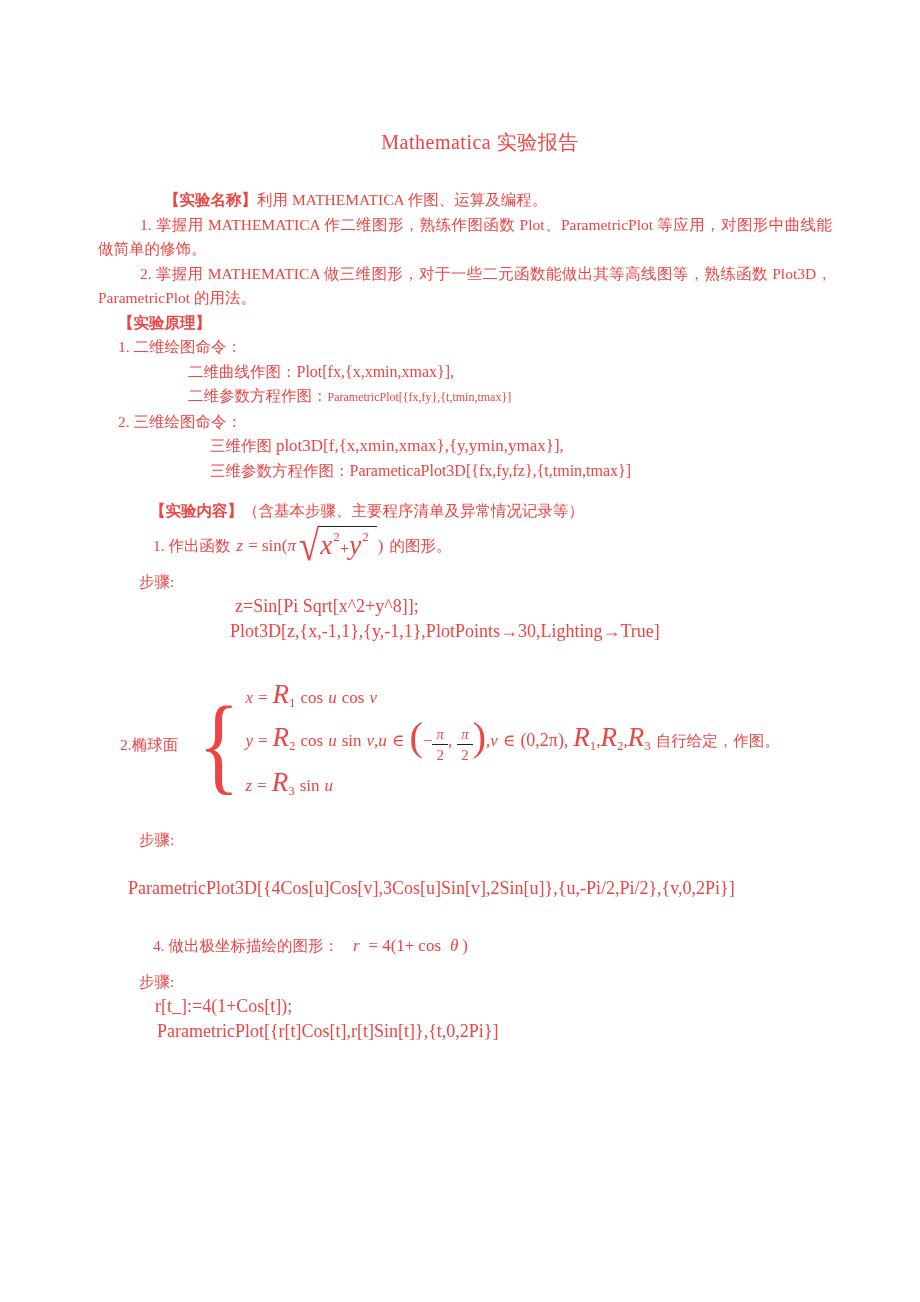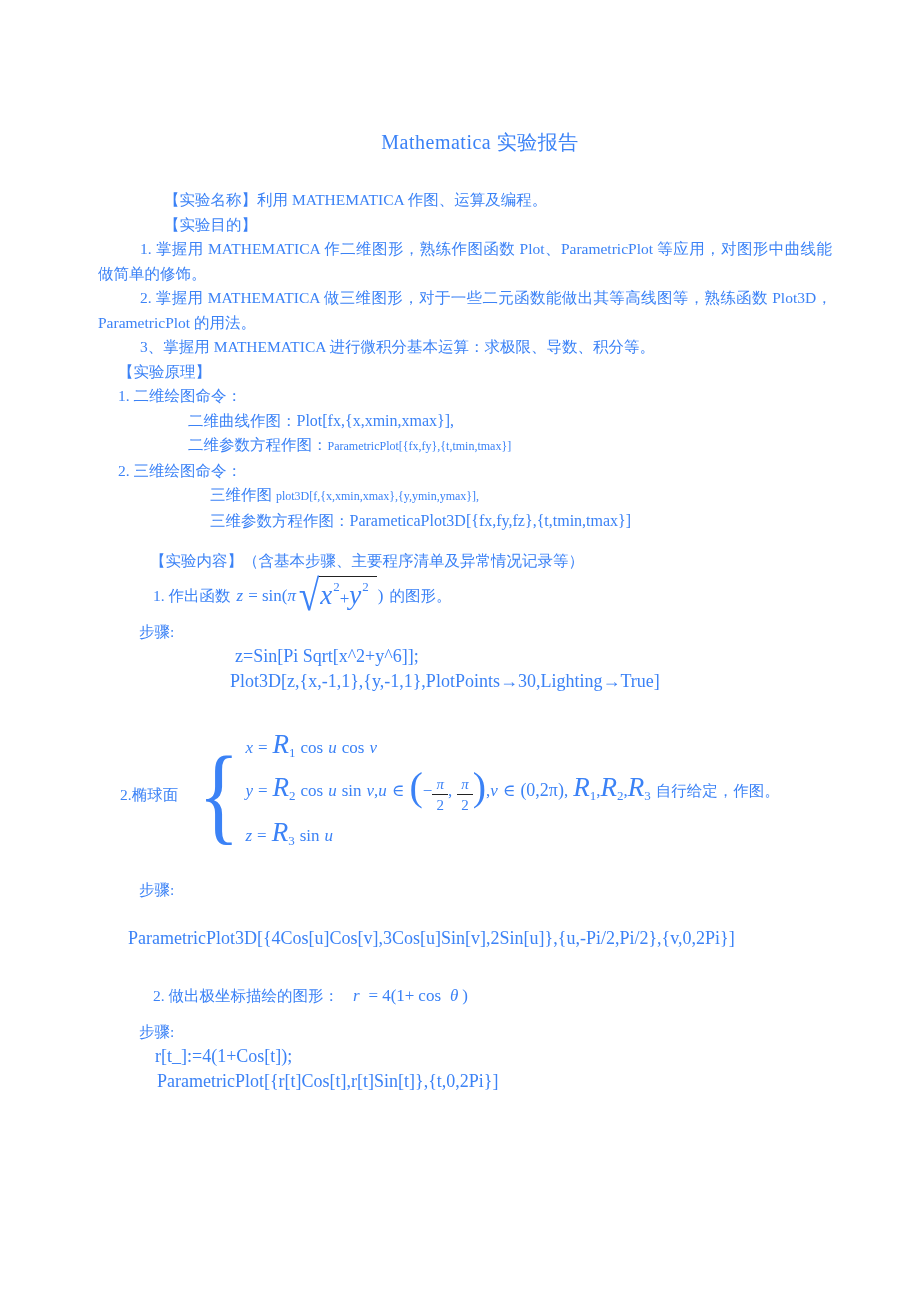--- a/index.html
+++ b/index.html
@@ -1,35 +1,35 @@
 <!DOCTYPE html>
 <html><head>
 <meta charset="utf-8">
 <style>
   html,body{margin:0;padding:0;background:#ffffff;}
   .page{
     width:920px;height:1183px;background:#ffffff;position:relative;overflow:hidden;
     font-family:"Liberation Serif","DejaVu Serif",serif;
-    font-size:15.5px;line-height:24.5px;color:#3b82f6;
+    font-size:15.5px;line-height:24.5px;color:#ef4444;
   }
   .content{padding:130px 88px 0 98px;}
   .title{
     font-size:20px;line-height:24px;font-weight:normal;text-align:center;
     margin:0 0 34px 30px;letter-spacing:.5px;
   }
   p{margin:0;}
   .p-name{margin-left:66px;}
   .p-label-only{margin-left:66px;}
-  .bold{font-weight:normal;text-align:right;}
+  .bold{font-weight:bold;text-align:right;}
   .p-item{text-indent:42px;text-align:justify;}
   .p-principle{margin-left:20px;}
   .sub2d{margin-left:90px;}
   .sub3d{margin-left:112px;}
   .p-content-label{margin-left:52px;margin-top:16px;}
-  .code-lg{font-size:12px;}
+  .code-lg{font-size:17px;}
   .code-md{font-size:16px;}
   .code-sm{font-size:12px;}
   .code-line{font-size:18px;line-height:24.5px;}
   .ml-steps{margin-left:41px;}
   .ml-code1{margin-left:137px;}
   .ml-code2{margin-left:132px;}
   .mit{font-style:italic;}
   .mfn{font-style:normal;}
   
   .t1line{height:46px;display:flex;align-items:center;margin-left:55px;white-space:nowrap;}
@@ -68,25 +68,23 @@
 </head>
 <body>
 
 <div class="page">
   <div class="content">
 
     <h1 class="title">Mathematica 实验报告</h1>
 
     <p class="p-name"><span class="bold">【实验名称】</span><span>利用 MATHEMATICA 作图、运算及编程。</span></p>
 
-    <p class="p-label-only"><span class="bold">【实验目的】</span></p>
 
     <p class="p-item">1. 掌握用 MATHEMATICA 作二维图形，熟练作图函数 Plot、ParametricPlot 等应用，对图形中曲线能做简单的修饰。</p>
     <p class="p-item">2. 掌握用 MATHEMATICA 做三维图形，对于一些二元函数能做出其等高线图等，熟练函数 Plot3D，ParametricPlot 的用法。</p>
-    <p class="p-item">3、掌握用 MATHEMATICA 进行微积分基本运算：求极限、导数、积分等。</p>
 
     <p class="p-principle"><span class="bold">【实验原理】</span></p>
 
     <p class="p-principle">1. 二维绘图命令：</p>
     <div class="sub2d"><span>二维曲线作图：</span><span class="code-md">Plot[fx,{x,xmin,xmax}],</span></div>
     <div class="sub2d"><span>二维参数方程作图：</span><span class="code-sm">ParametricPlot[{fx,fy},{t,tmin,tmax}]</span></div>
 
     <p class="p-principle">2. 三维绘图命令：</p>
     <div class="sub3d"><span>三维作图 </span><span class="code-lg">plot3D[f,{x,xmin,xmax},{y,ymin,ymax}],</span></div>
     <div class="sub3d"><span>三维参数方程作图：</span><span class="code-md">ParameticaPlot3D[{fx,fy,fz},{t,tmin,tmax}]</span></div>
@@ -103,21 +101,21 @@
       <span class="sqrt">
           <span class="sqrt-sign">√</span>
           <span class="sqrt-body"><span class="bigvar">x</span><sup class="msup">2</sup><span class="f17">+</span><span class="bigvar">y</span><sup class="msup">2</sup></span>
         </span>
       <span class="f17">)</span>
         <span class="gap"></span>
       <span>的图形。</span>
     </div>
 
     <p class="ml-steps">步骤:</p>
-    <div class="code-line ml-code1">z=Sin[Pi Sqrt[x^2+y^6]];</div>
+    <div class="code-line ml-code1">z=Sin[Pi Sqrt[x^2+y^8]];</div>
     <div class="code-line ml-code2">Plot3D[z,{x,-1,1},{y,-1,1},PlotPoints→30,Lighting→True]</div>
 
     <div class="ellipsoid">
       <span class="t2lead">2.椭球面</span>
       <span class="brace">{</span>
       <div class="system">
         <div class="sys-row">
           <span class="mit">x</span><span class="sp"></span><span>=</span><span class="sp"></span><span class="bigR">R</span><sub class="rsub">1</sub><span class="sp"></span><span class="mfn">cos</span><span class="sp"></span><span class="mit">u</span><span class="sp"></span><span class="mfn">cos</span><span class="sp"></span><span class="mit">v</span>
         </div>
         <div class="sys-row">
@@ -126,21 +124,21 @@
         <div class="sys-row">
           <span class="mit">z</span><span class="sp"></span><span>=</span><span class="sp"></span><span class="bigR">R</span><sub class="rsub">3</sub><span class="sp"></span><span class="mfn">sin</span><span class="sp"></span><span class="mit">u</span>
         </div>
       </div>
     </div>
 
     <p class="ml-steps steps2">步骤:</p>
     <div class="code-line code3d" style="margin-left:30px;">ParametricPlot3D[{4Cos[u]Cos[v],3Cos[u]Sin[v],2Sin[u]},{u,-Pi/2,Pi/2},{v,0,2Pi}]</div>
 
     <div class="t3line">
-      <span>2. 做出极坐标描绘的图形：</span><span class="sp2"></span>
+      <span>4. 做出极坐标描绘的图形：</span><span class="sp2"></span>
       <span class="mit t3f">r</span><span class="sp"></span>
       <span class="t3f">= 4(1+</span>
       <span class="t3f mfn">cos</span><span class="sp"></span>
       <span class="mit t3f">θ</span>
       <span class="t3f">)</span>
     </div>
 
     <p class="ml-steps steps3">步骤:</p>
     <div class="code-line ml-code3">r[t_]:=4(1+Cos[t]);</div>
     <div class="code-line ml-code4">ParametricPlot[{r[t]Cos[t],r[t]Sin[t]},{t,0,2Pi}]</div>

